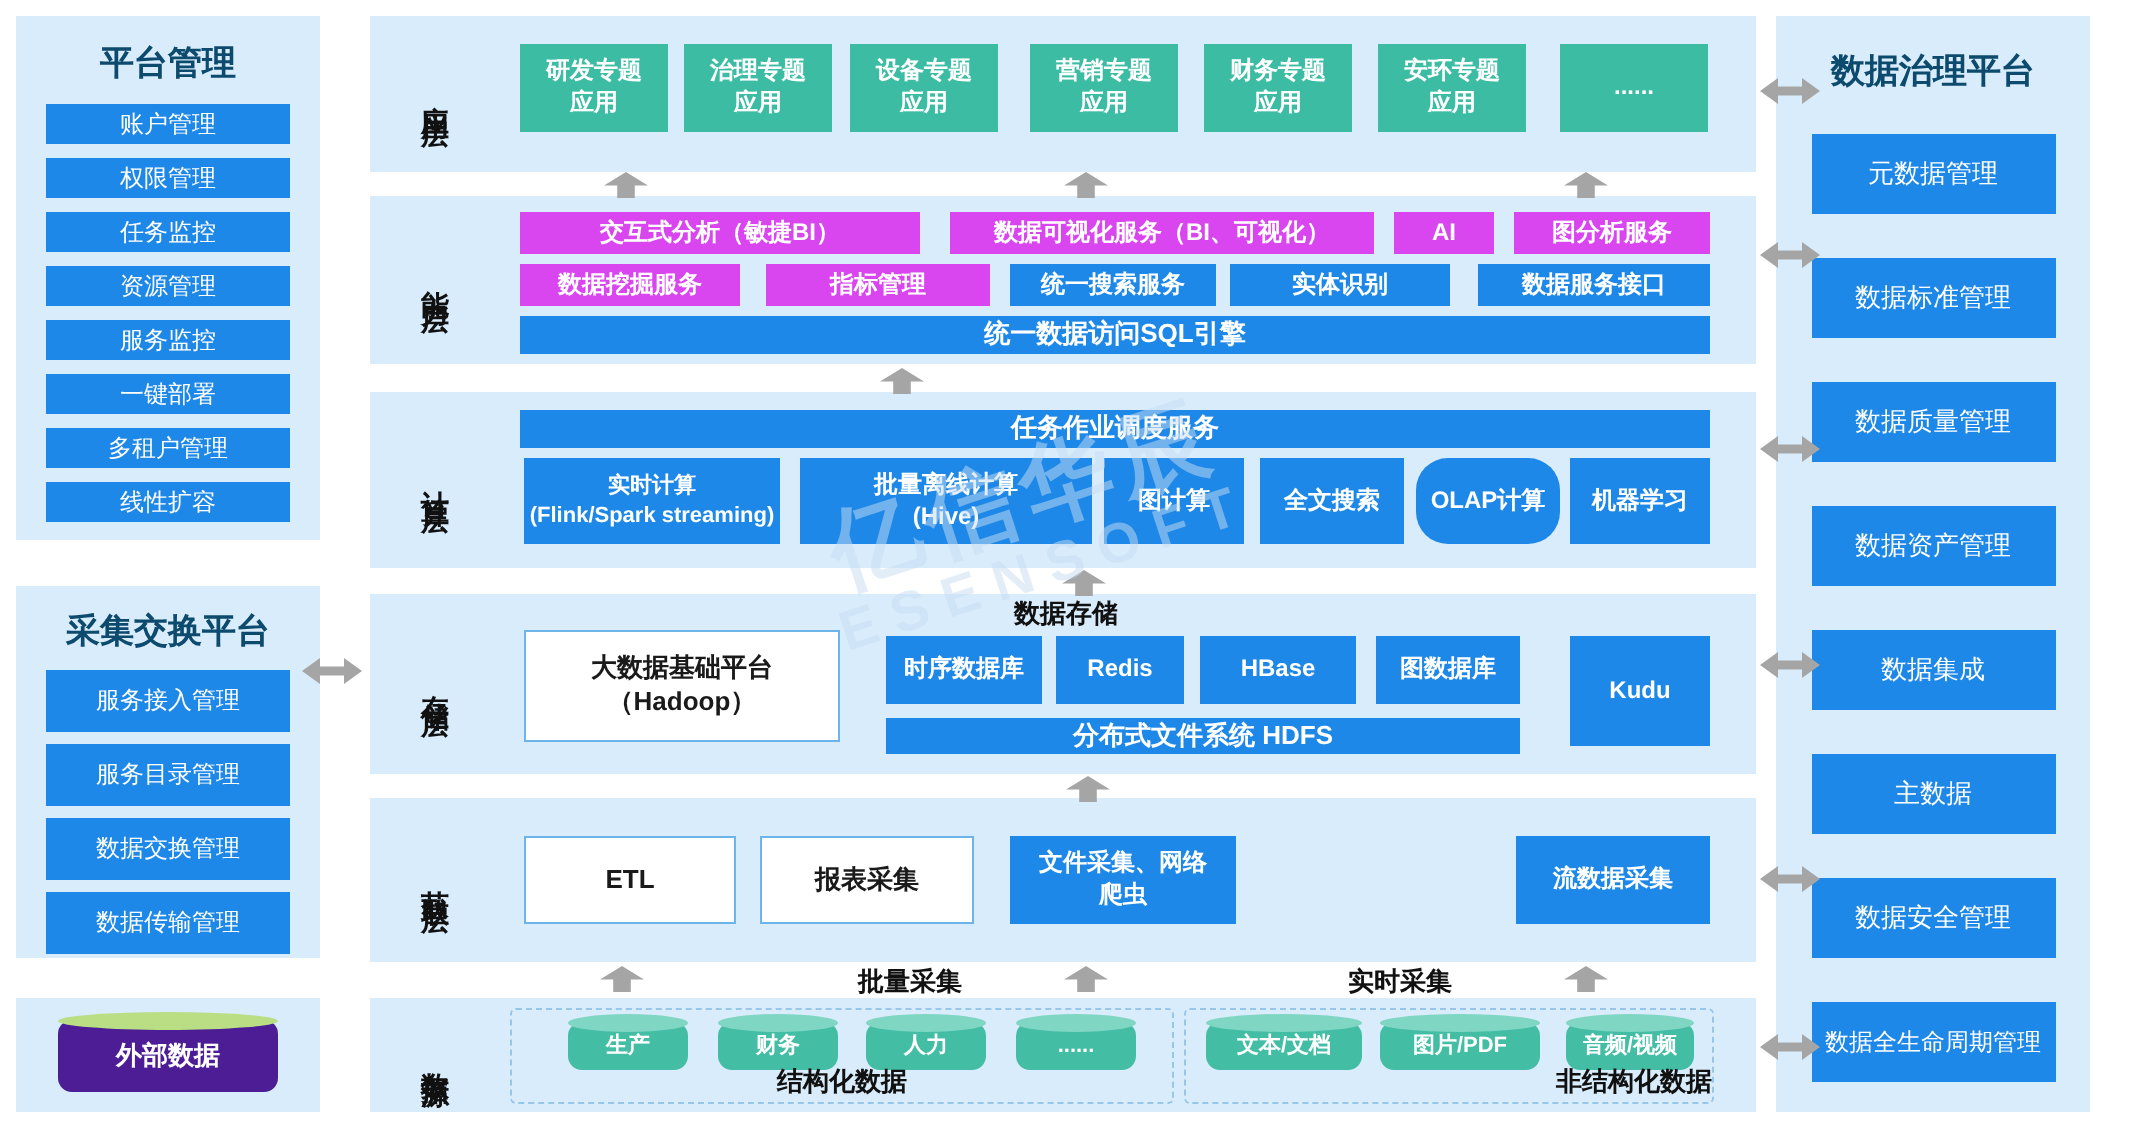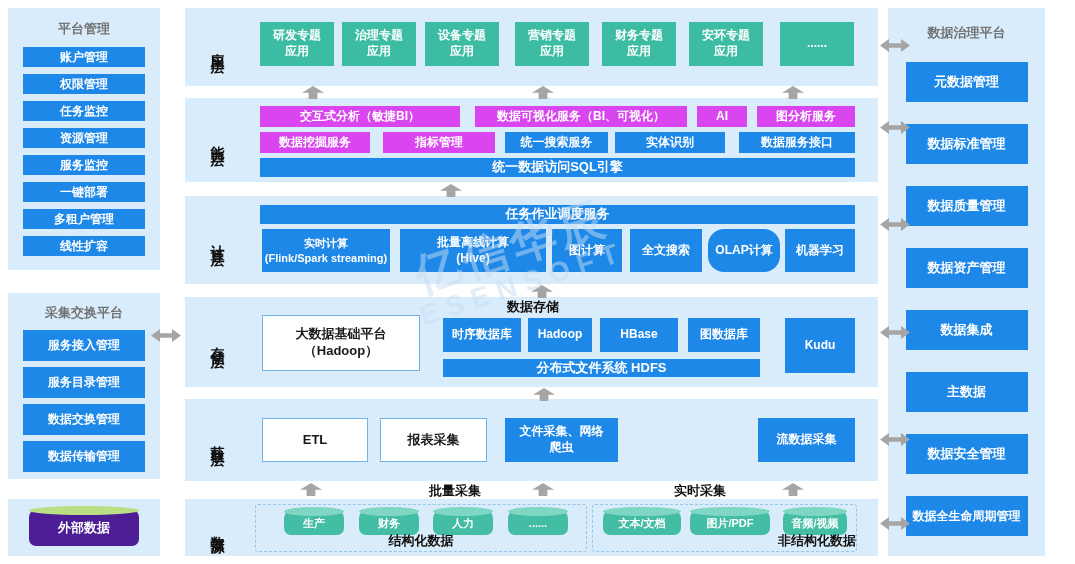--- a/index.html
+++ b/index.html
@@ -1,21 +1,21 @@
 <!DOCTYPE html>
 <html><head>
 <meta charset="utf-8">
 <style>
   html,body{margin:0;padding:0;background:#fff;}
   #root{position:relative;width:1075px;height:564px;background:#fff;
         font-family:"Liberation Sans",sans-serif;overflow:hidden;}
   .panel{position:absolute;background:#d9ecfb;}
-  .ptitle{font-weight:bold;font-size:13px;color:#737373;text-align:center;}
+  .ptitle{font-weight:bold;font-size:17px;color:#0c4a6e;text-align:center;}
   .stack{display:flex;flex-direction:column;align-items:center;}
-  .item{background:#1e88e8;color:#fff;font-weight:bold;font-size:12px;
+  .item{background:#1e88e8;color:#fff;font-weight:normal;font-size:12px;
         display:flex;align-items:center;justify-content:center;width:122px;}
   .box{position:absolute;display:flex;align-items:center;justify-content:center;
        color:#fff;font-weight:bold;font-size:12px;text-align:center;line-height:1.3;
        white-space:pre-line;box-sizing:border-box;}
   .blue{background:#1e88e8;}
   .purple{background:#d946ef;}
   .green{background:#3cbda3;}
   .white{background:#fff;border:1px solid #6db4ea;color:#1a1a1a;}
   .small{font-size:11px;}
   .bar{font-size:13px;}
@@ -132,21 +132,21 @@
     <div class="box blue" style="left:445px;top:33px;width:72px;height:43px;">全文搜索</div>
     <div class="box blue" style="left:523px;top:33px;width:72px;height:43px;border-radius:16px;">OLAP计算</div>
     <div class="box blue" style="left:600px;top:33px;width:70px;height:43px;">机器学习</div>
   </div>
 
   <div class="panel" style="left:185px;top:297px;width:693px;height:90px;">
     <div class="vlabel">存储层</div>
     <div class="box white" style="left:77px;top:18px;width:158px;height:56px;font-size:13px;">大数据基础平台（Hadoop）</div>
     <div class="slabel" style="left:288px;top:1px;width:120px;">数据存储</div>
     <div class="box blue" style="left:258px;top:21px;width:78px;height:34px;">时序数据库</div>
-    <div class="box blue" style="left:343px;top:21px;width:64px;height:34px;">Hadoop</div>
+    <div class="box blue" style="left:343px;top:21px;width:64px;height:34px;">Redis</div>
     <div class="box blue" style="left:415px;top:21px;width:78px;height:34px;">HBase</div>
     <div class="box blue" style="left:503px;top:21px;width:72px;height:34px;">图数据库</div>
     <div class="box blue bar" style="left:258px;top:62px;width:317px;height:18px;">分布式文件系统 HDFS</div>
     <div class="box blue" style="left:600px;top:21px;width:70px;height:55px;">Kudu</div>
   </div>
 
   <div class="panel" style="left:185px;top:399px;width:693px;height:82px;">
     <div class="vlabel">获取层</div>
     <div class="box white" style="left:77px;top:19px;width:106px;height:44px;font-size:13px;">ETL</div>
     <div class="box white" style="left:195px;top:19px;width:107px;height:44px;font-size:13px;">报表采集</div>

